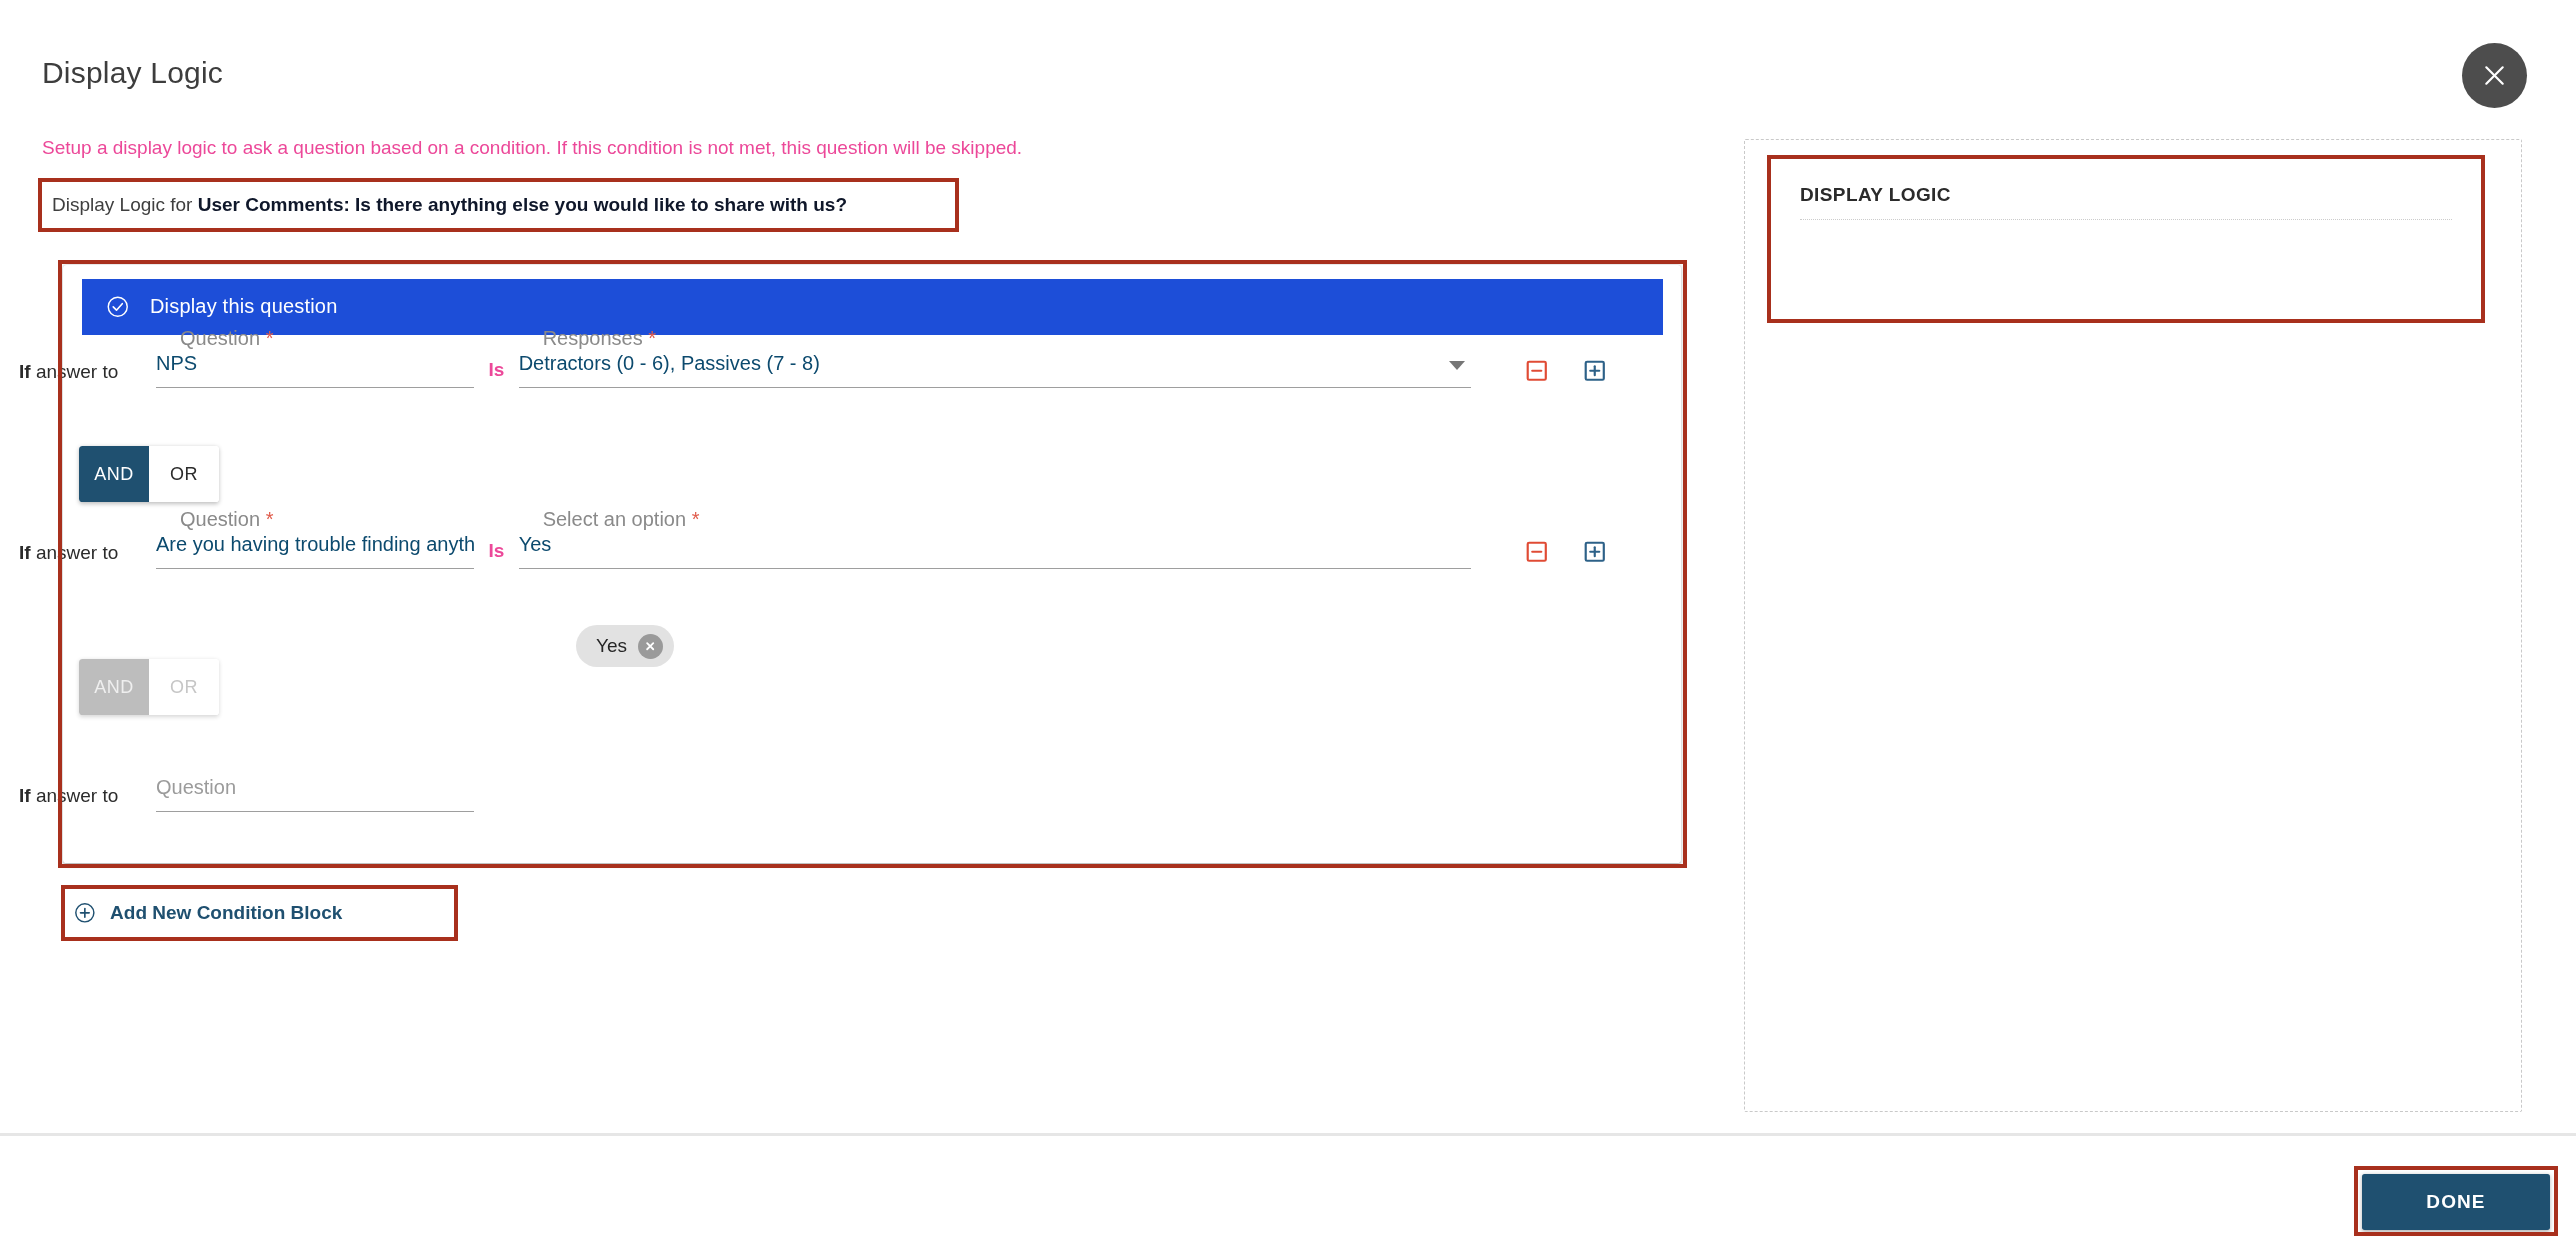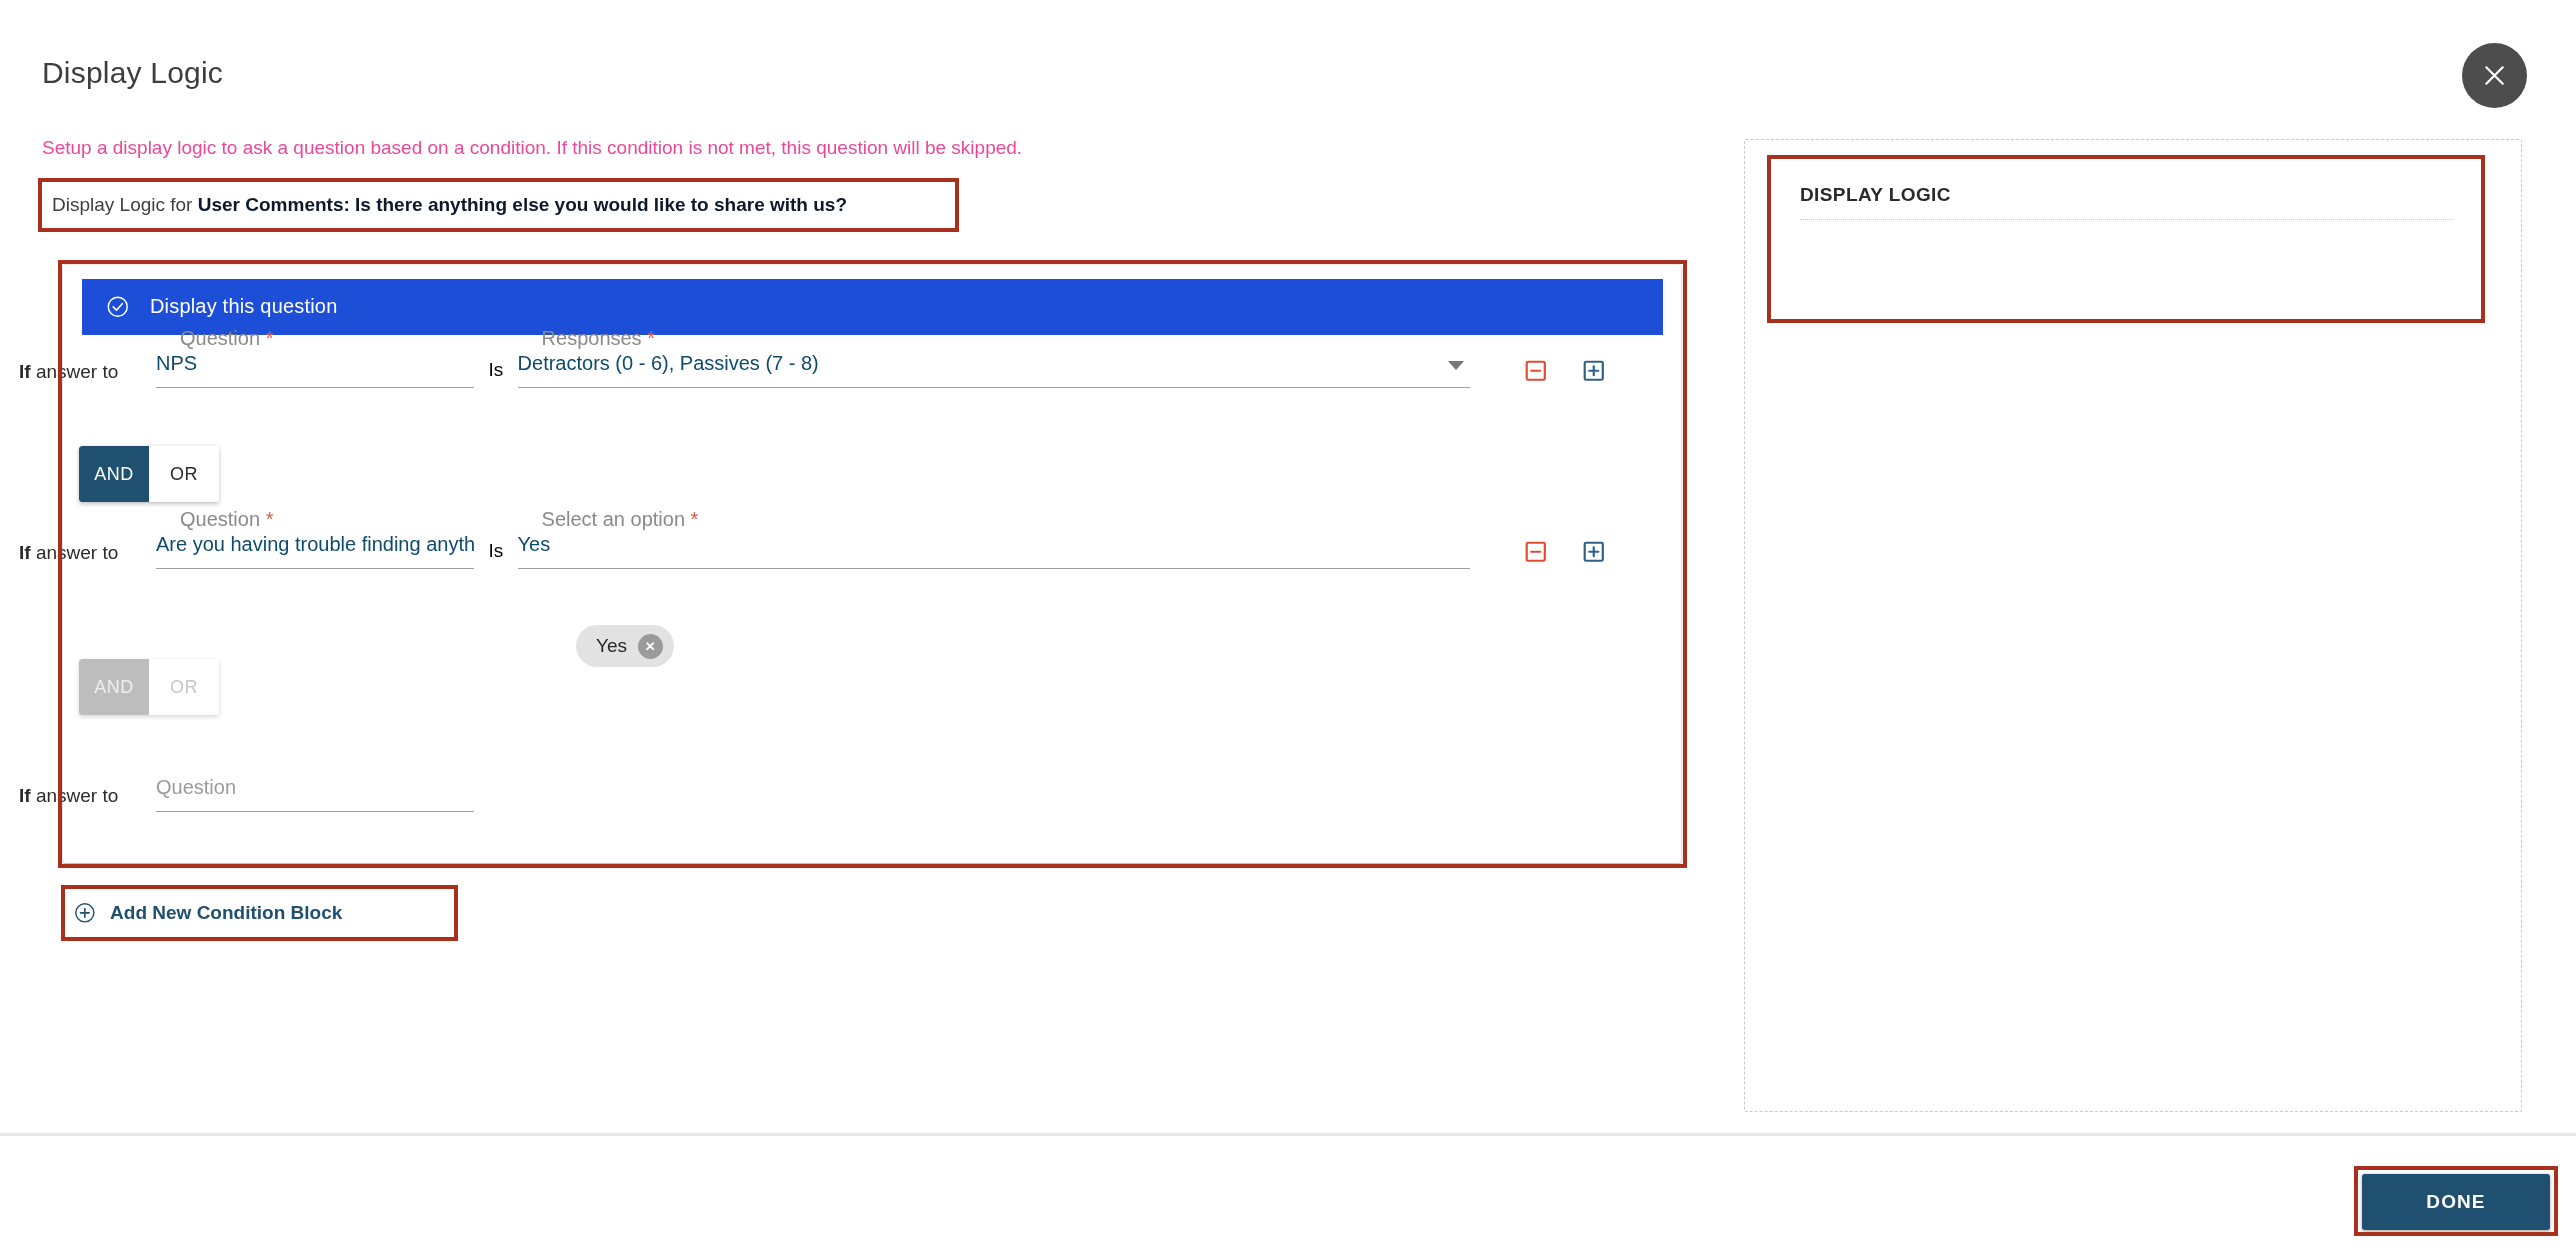--- a/index.html
+++ b/index.html
@@ -135,22 +135,22 @@
   }
   .field .fvalue.placeholder { color: #9b9b9b; }
 
   .f-question { width: 318px; }
   .f-responses { width: 952px; }
   .f-option { width: 952px; }
   .f-question-empty { width: 318px; }
 
   .is-word {
     font-size: 19px;
-    font-weight: 400;
-    color: #000000;
+    font-weight: 700;
+    color: #ec4899;
     padding: 0 14.4px 7.2px 14.4px;
   }
 
   .caret {
     position: absolute;
     right: 5.4px; bottom: 18px;
     width: 0; height: 0;
     border-left: 8.1px solid transparent;
     border-right: 8.1px solid transparent;
     border-top: 9px solid #767676;

